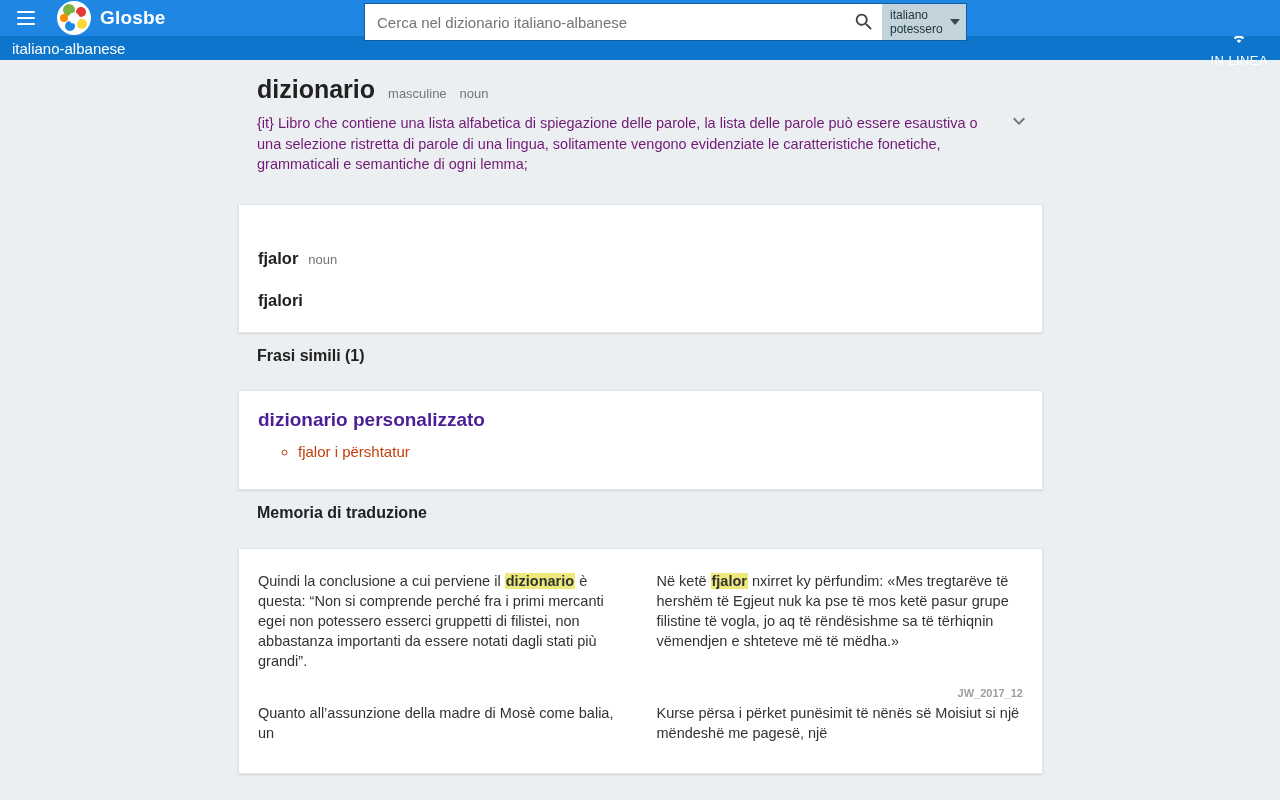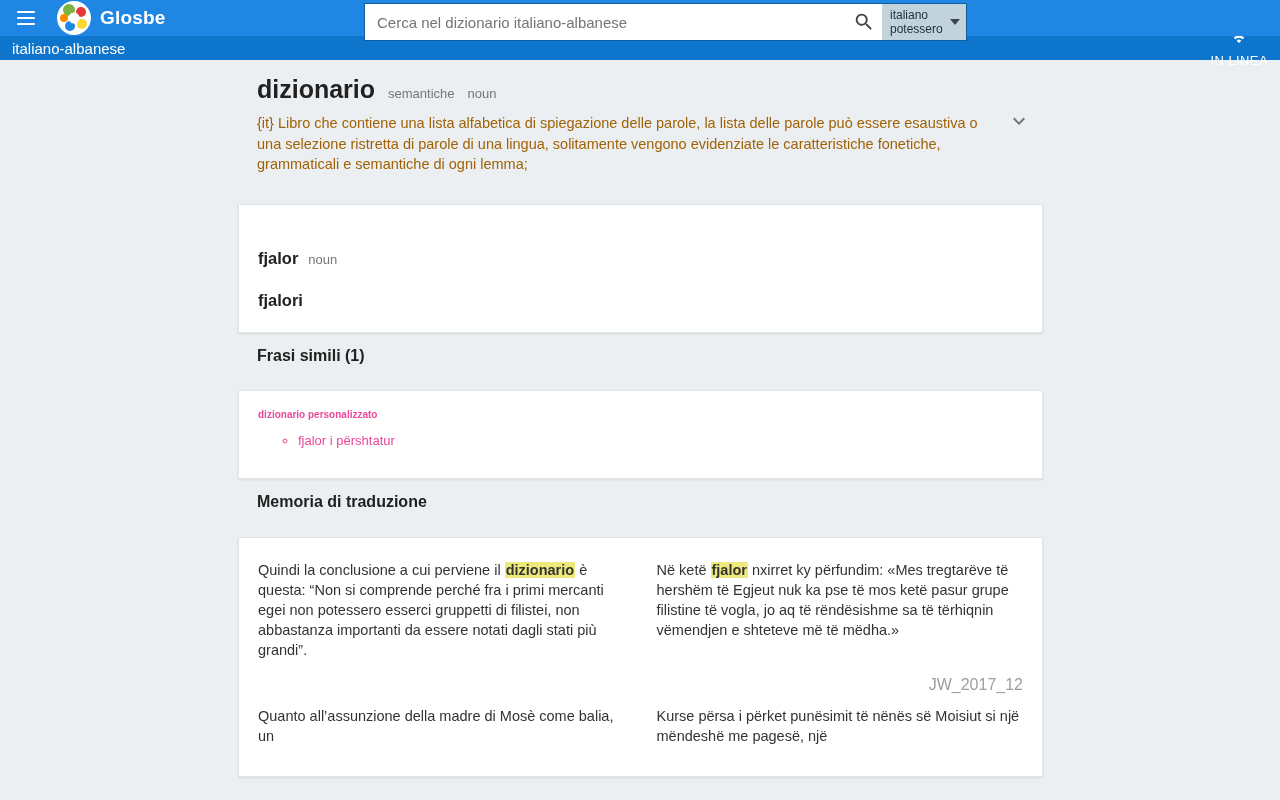--- a/index.html
+++ b/index.html
@@ -62,21 +62,21 @@
 
   
   .main { width:805px; margin-left:238px; }
 
   .entry { margin-top:15px; padding:0 19px; position:relative; }
   .headline { display:flex; align-items:baseline; gap:13px; }
   .headword { font-size:25px; font-weight:700; color:#212121; }
   .meta { font-size:13px; color:#757575; }
   .definition {
     margin-top:9px; max-width:745px;
-    font-size:14.5px; line-height:20.5px; color:#a16207;
+    font-size:14.5px; line-height:20.5px; color:#701a75;
   }
   .expand-btn {
     position:absolute; right:10px; top:32px;
     width:28px; height:28px; background:none; border:none; cursor:pointer;
     display:flex; align-items:center; justify-content:center;
   }
 
   .card {
     background:#fff;
     border:1px solid #e2e5e7;
@@ -87,29 +87,29 @@
   .card-label { font-size:14px; color:#757575; }
   .trans-item { display:flex; align-items:baseline; gap:10px; }
   .trans-item.first { margin-top:29px; }
   .trans-item.second { margin-top:23px;text-align:center; }
   .trans-word { font-size:16.5px; font-weight:700; color:#212121; cursor:pointer; }
   .trans-pos { font-size:13px; color:#757575; }
 
   .section-title { margin-top:14px; padding-left:19px; font-size:16px; color:#212121; }
 
   .similar-card { margin-top:25px; padding:18px 19px 25px; }
-  .similar-phrase { font-size:10px; font-weight:700; color:#ec4899; }
+  .similar-phrase { font-size:19px; font-weight:700; color:#4c1d95; }
   .similar-list { margin:9px 0 0 40px; list-style:circle; }
-  .similar-list li { font-size:13px; color:#ec4899; line-height:24px; }
+  .similar-list li { font-size:15px; color:#c2410c; line-height:24px; }
 
   .memory-card { margin-top:26px; padding:22px 19px 30px; }
   .example-grid { display:grid; grid-template-columns:1fr 1fr; column-gap:32px; }
   .example-text { font-size:14.5px; line-height:20px; color:#333; }
   .hl { background:#edea7b; font-weight:700; padding:0 1px; }
-  .attr { text-align:right; font-size:16px; color:#9e9e9e; margin:16px 0 12px; }
+  .attr { text-align:right; font-size:11px; color:#9e9e9e; margin:16px 0 4px;font-weight:bold; }
 </style>
 </head>
 <body>
 
 <header class="topbar">
   <button class="menu-btn">
     <span></span>
       <span></span>
       <span></span>
   </button>
@@ -152,21 +152,21 @@
     </svg>
     <span class="status-label">IN LINEA</span>
   </div>
 </div>
 
 <main class="main">
 
   <section class="entry">
     <div class="headline">
       <h1 class="headword">dizionario</h1>
-      <span class="meta">semantiche</span>
+      <span class="meta">masculine</span>
       <span class="meta">noun</span>
     </div>
     <p class="definition">{it} Libro che contiene una lista alfabetica di spiegazione delle parole, la lista delle parole può essere esaustiva o una selezione ristretta di parole di una lingua, solitamente vengono evidenziate le caratteristiche fonetiche, grammaticali e semantiche di ogni lemma;</p>
     <button class="expand-btn">
       <svg width="24" height="24" viewBox="0 0 24 24" fill="#757575">
         <path d="M7.41 8.59 12 13.17l4.59-4.58L18 10l-6 6-6-6z"></path>
       </svg>
     </button>
   </section>
 

